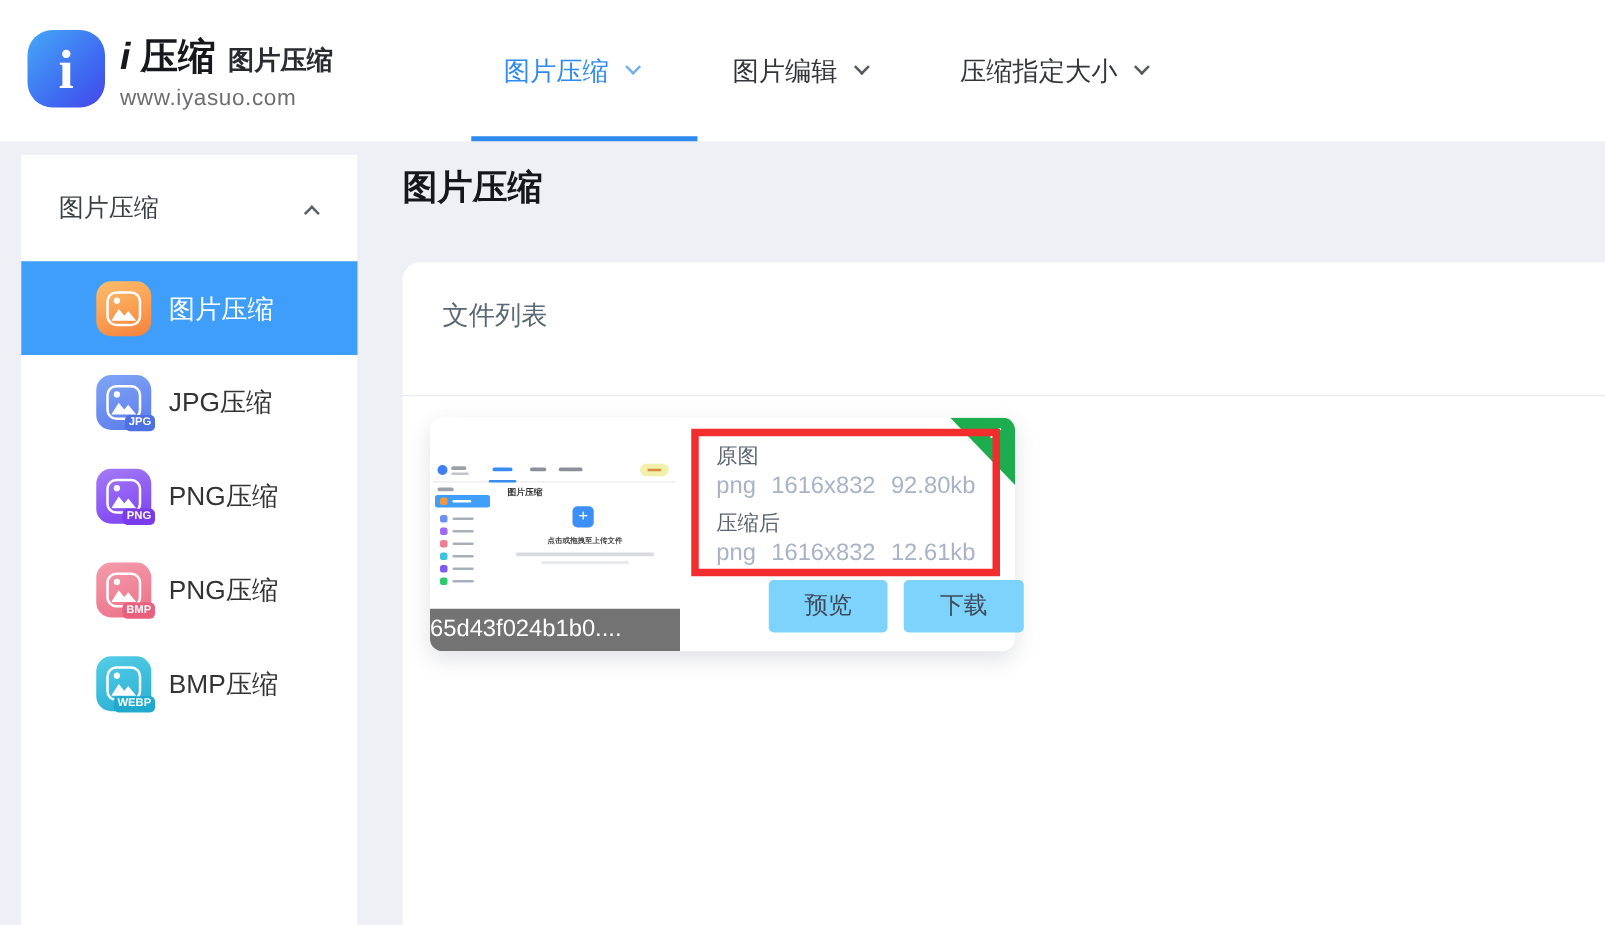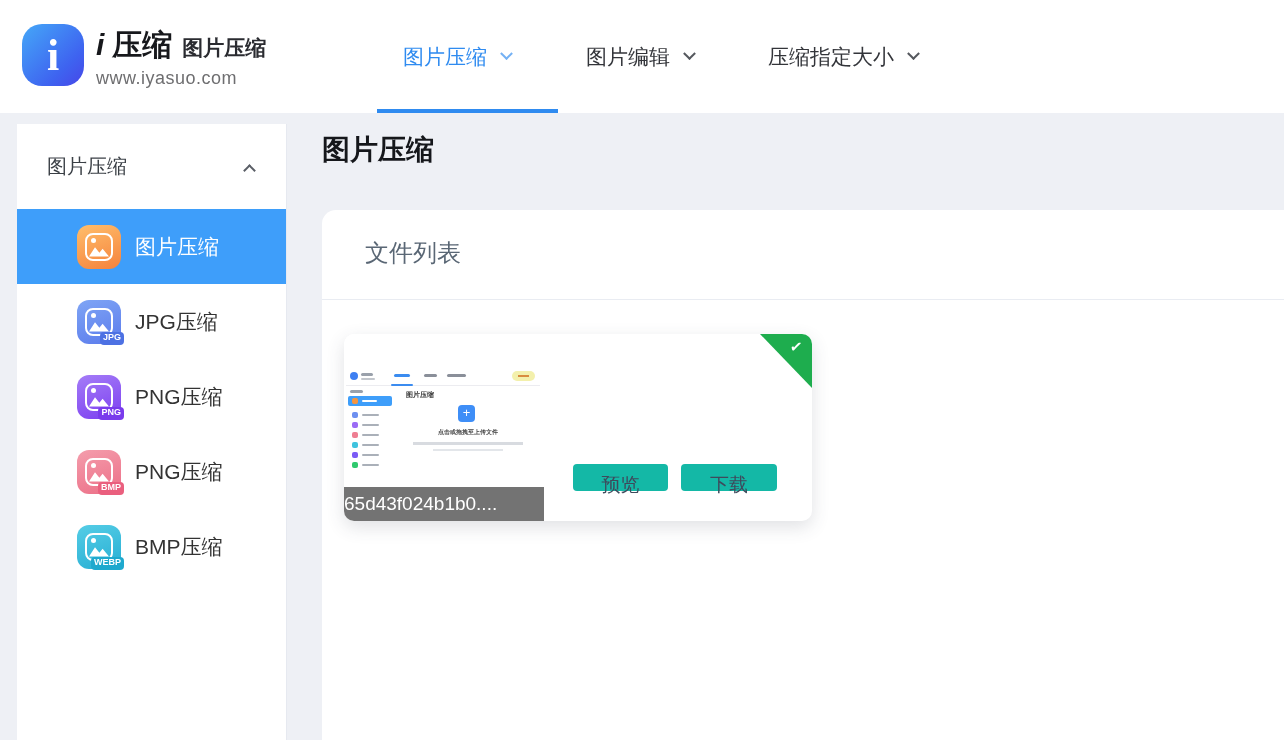--- a/index.html
+++ b/index.html
@@ -62,21 +62,21 @@
   .idcard .l1 { position:absolute; right:4px; top:7px;  width:10px; height:2.5px; background:#6C45F3; border-radius:1px; }
   .idcard .l2 { position:absolute; right:4px; top:13px; width:10px; height:2.5px; background:#6C45F3; border-radius:1px; }
 
   .folder { position:absolute; left:8px; top:14px; width:28px; height:18px; background:#fff; border-radius:3px;
             text-align:center; font-size:11px; font-weight:bold; color:#22C05F; line-height:18px; }
   .folder::before { content:""; position:absolute; left:0; top:-4px; width:12px; height:5px; background:#fff; border-radius:2px 2px 0 0; }
 
   
   .page-title { position:absolute; left:322px; top:131px; font-size:28px; font-weight:bold; color:#15171b; }
   .panel { position:absolute; left:322px; top:210px; width:962px; height:530px; background:#fff; border-radius:14px 0 0 0; }
-  .panel-head { height:90px; line-height:85px; padding-left:43px; font-size:24px; color:#5A6775; border-bottom:1px solid #e9ecf2; }
+  .panel-head { height:107px; line-height:85px; padding-left:32px; font-size:21px; color:#5A6775; border-bottom:1px solid #e9ecf2; }
 
   
   .file-card { position:absolute; left:22px; top:124px; width:468px; height:187px; background:#fff; border-radius:10px;
                box-shadow:0 6px 18px rgba(60,70,90,.16); }
   .thumb { position:absolute; left:0; top:0; width:200px; height:187px; border-radius:10px 0 0 10px; overflow:hidden; background:#fff; }
 
   
   .mini { position:absolute; left:2px; top:32px; width:194px; height:104px; background:#fff; }
   .mini .bar { position:absolute; border-radius:1.5px; }
   .m-top { position:absolute; left:0; top:0; right:0; height:20px; border-bottom:1px solid #ececf0; }
@@ -112,22 +112,22 @@
             border-left:52px solid transparent; border-top-right-radius:10px; z-index:1; }
   .check-icon { position:absolute; top:4px; right:9px; z-index:2; color:#fff; font-size:15px; font-weight:bold; transform:rotate(8deg); }
   .check-icon::after { content:"✓"; }
 
   .red-box { position:absolute; left:209px; top:9px; width:247px; height:118px; border:6px solid #F32D2D;
              padding:5px 0 0 14px; z-index:3; background:transparent; }
   .info-label { font-size:17px; color:#5B6472; line-height:21px; }
   .info-val { font-size:19px; color:#A8B3C5; line-height:24px; word-spacing:7px; margin-top:2px; }
   .mt { margin-top:7px; }
 
-  .btn { position:absolute; top:130px; height:27px; background:#14b8a6; border-radius:4px;
-         color:#3E4A5C; font-size:19px; line-height:41px; text-align:center; cursor:pointer; }
+  .btn { position:absolute; top:130px; height:42px; background:#7dd3fc; border-radius:4px;
+         color:#3E4A5C; font-size:19px; line-height:41px; text-align:center; cursor:pointer;margin-left:42px; }
   .btn-preview { left:229px; width:95px; }
   .btn-download { left:337px; width:96px; }
 </style>
 </head>
 <body>
 
 <div class="screen">
 
   <div class="header">
     <div class="logo">
@@ -281,19 +281,25 @@
             <span class="m-gl1"></span>
             <span class="m-gl2"></span>
           </div>
         </div>
         <div class="fname">65d43f024b1b0....</div>
       </div>
 
       <div class="corner"></div>
       <span class="check-icon"></span>
 
+      <div class="red-box">
+        <div class="info-label">原图</div>
+        <div class="info-val">png 1616x832 92.80kb</div>
+        <div class="info-label mt">压缩后</div>
+        <div class="info-val">png 1616x832 12.61kb</div>
+      </div>
 
       <div class="btn btn-preview">预览</div>
       <div class="btn btn-download">下载</div>
     </div>
   </div>
 
 </div>
 
 </body></html>

